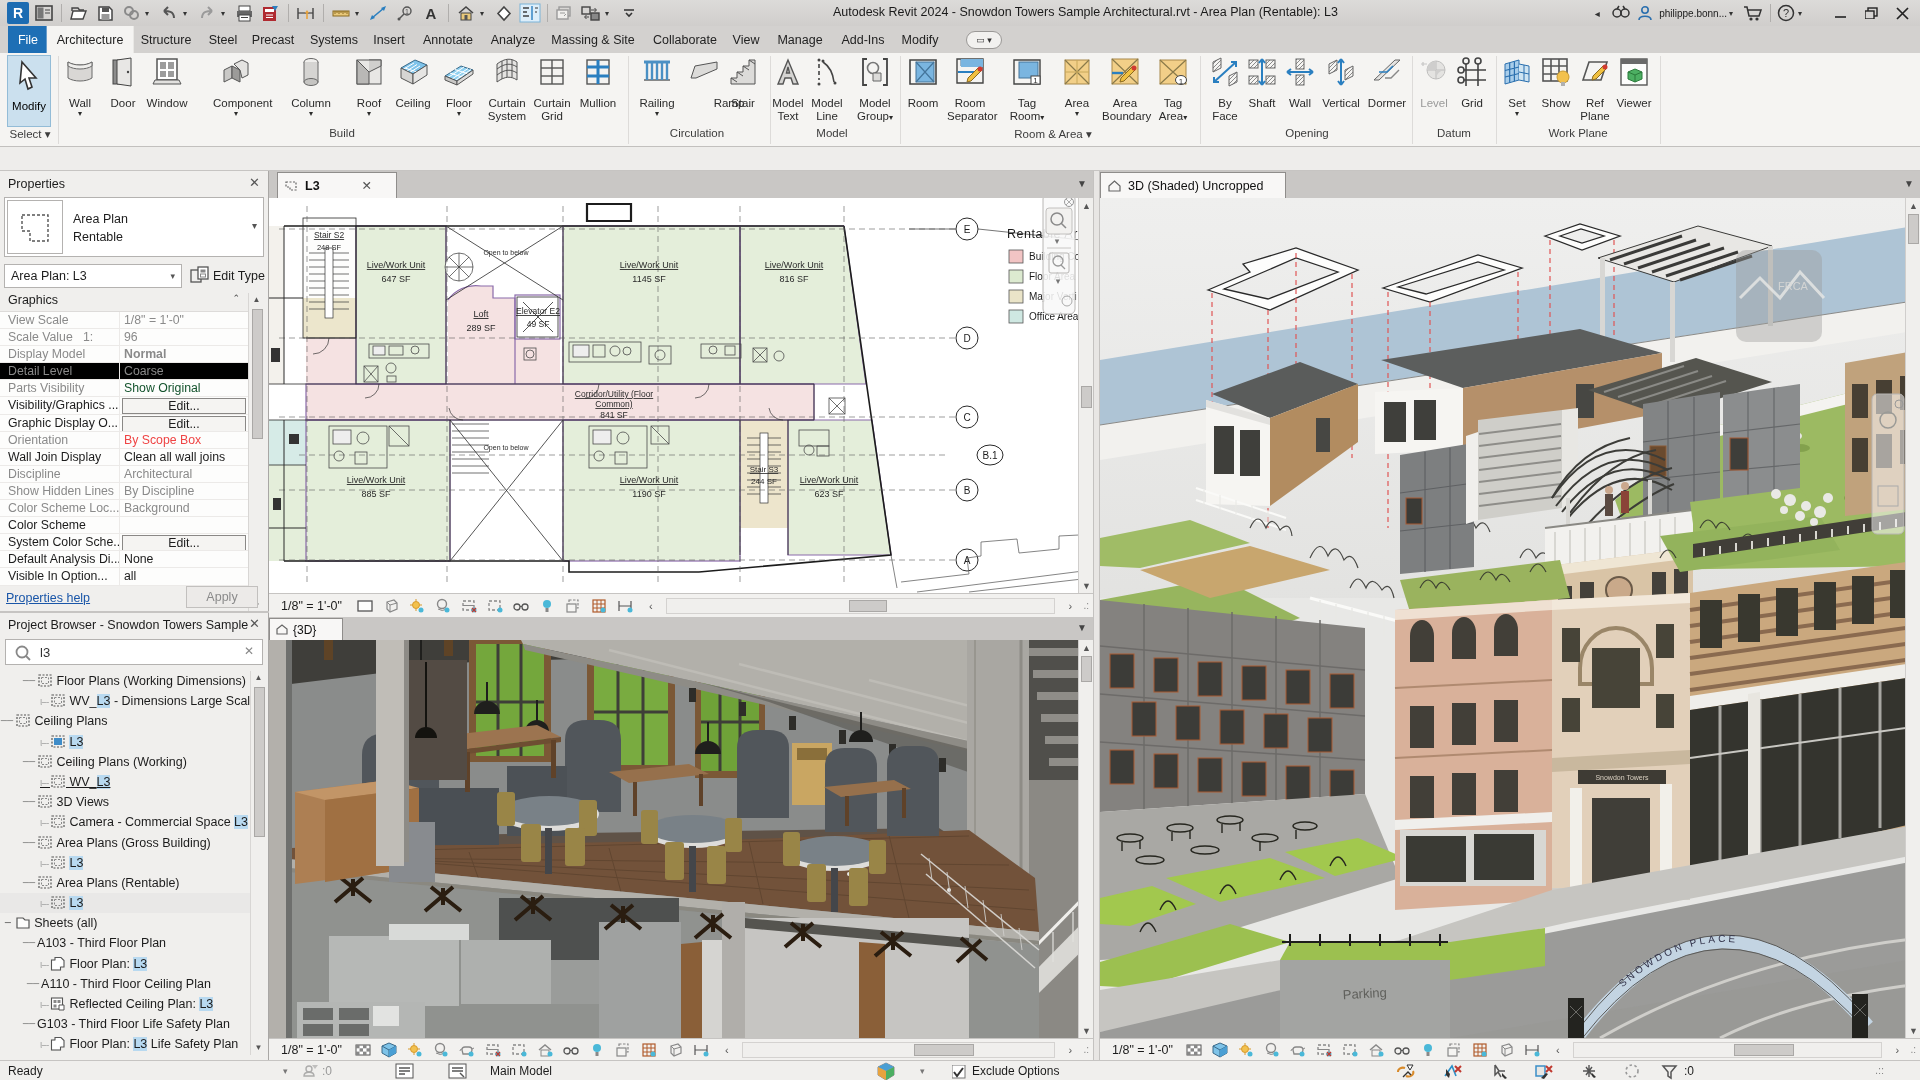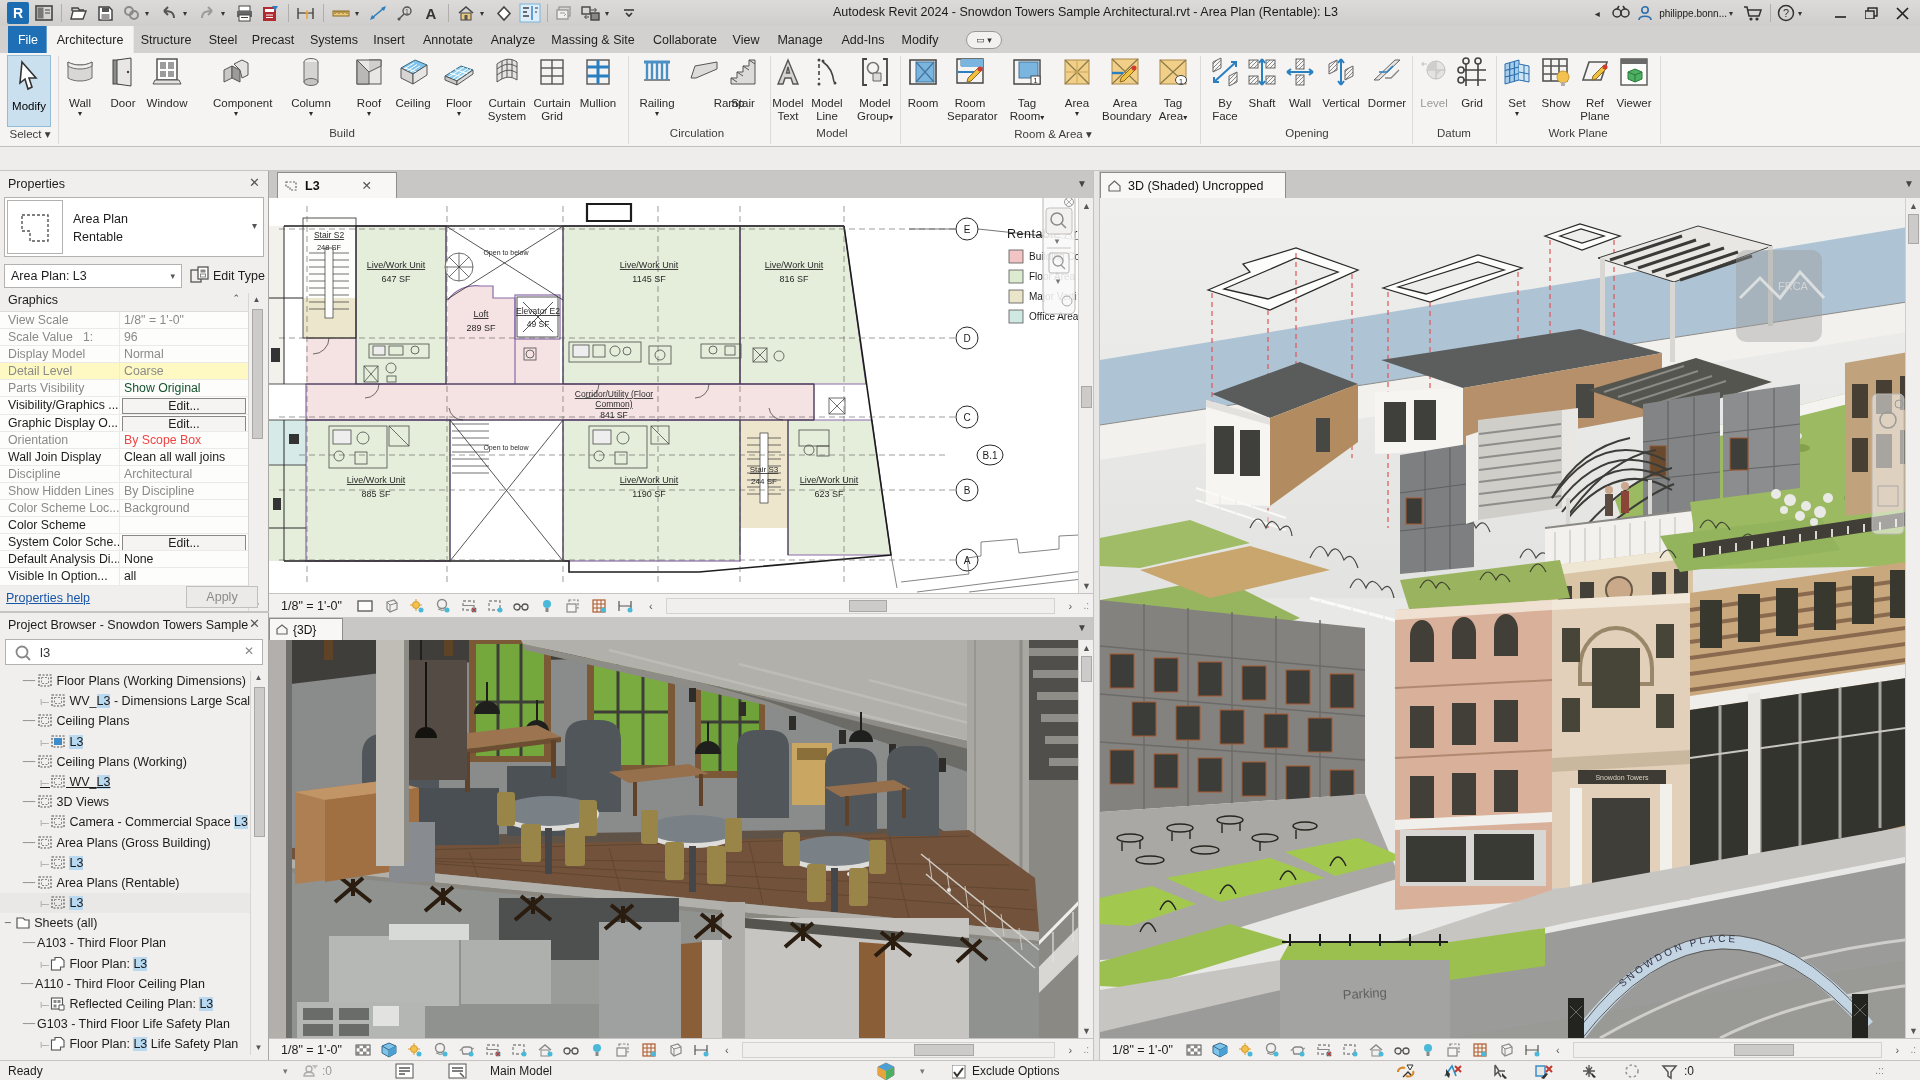--- a/index.html
+++ b/index.html
@@ -561,25 +561,25 @@
           </div>
         </div>
         <div style="display:flex;height:17.1px;border-bottom:1px solid #eceae8;font-size:12.3px;line-height:16px;background:#fdfdfc;">
           <div style="width:120px;padding-left:8px;color:#8a8a8a;border-right:1px solid #eceae8;white-space:nowrap;overflow:hidden;">Scale Value&nbsp;&nbsp;&nbsp;1:</div>
           <div style="flex:1;white-space:nowrap;overflow:hidden;">
             <div style="padding-left:4px;color:#8a8a8a">96</div>
           </div>
         </div>
         <div style="display:flex;height:17.1px;border-bottom:1px solid #eceae8;font-size:12.3px;line-height:16px;background:#fdfdfc;">
           <div style="width:120px;padding-left:8px;color:#8a8a8a;border-right:1px solid #eceae8;white-space:nowrap;overflow:hidden;">Display Model</div>
-          <div style="flex:1;white-space:nowrap;overflow:hidden;">
+          <div style="flex:1;white-space:nowrap;overflow:hidden;font-weight:bold;">
             <div style="padding-left:4px;color:#8a8a8a">Normal</div>
           </div>
         </div>
-        <div style="display:flex;height:17.1px;border-bottom:1px solid #eceae8;font-size:12.3px;line-height:16px;background:#fef9c3;">
+        <div style="display:flex;height:17.1px;border-bottom:1px solid #eceae8;font-size:12.3px;line-height:16px;background:#000000;">
           <div style="width:120px;padding-left:8px;color:#8a8a8a;border-right:1px solid #eceae8;white-space:nowrap;overflow:hidden;">Detail Level</div>
           <div style="flex:1;white-space:nowrap;overflow:hidden;">
             <div style="padding-left:4px;color:#8a8a8a">Coarse</div>
           </div>
         </div>
         <div style="display:flex;height:17.1px;border-bottom:1px solid #eceae8;font-size:12.3px;line-height:16px;background:#fdfdfc;">
           <div style="width:120px;padding-left:8px;color:#8a8a8a;border-right:1px solid #eceae8;white-space:nowrap;overflow:hidden;">Parts Visibility</div>
           <div style="flex:1;white-space:nowrap;overflow:hidden;">
             <div style="padding-left:4px;color:#14532d">Show Original</div>
           </div>
@@ -672,21 +672,21 @@
     </div>
     <div id="tree" class="abs" style="left:0; top:500px; width:250px; height:384px; overflow:hidden; font-size:12.5px; color:#1c1c1c;">
         <div style="height:20.2px; line-height:20px; padding-left:22px; white-space:nowrap; overflow:hidden;"><span style="color:#888; letter-spacing:-1px;">−− </span><svg width="16" height="15" style="vertical-align:-3px">
             <rect x="2" y="2" width="12" height="11" fill="none" stroke="#555" stroke-width="1.2" stroke-dasharray="2 1.5"></rect>
             <rect x="4.5" y="4.5" width="7" height="6" fill="none" stroke="#888" stroke-width="1" stroke-dasharray="2 1.5"></rect>
           </svg>&nbsp;Floor Plans (Working Dimensions)</div>
         <div style="height:20.2px; line-height:20px; padding-left:40px; white-space:nowrap; overflow:hidden;"><span style="color:#aaa; font-size:10px; letter-spacing:-1px;">ι--- </span><svg width="16" height="15" style="vertical-align:-3px">
             <rect x="2" y="2" width="12" height="11" fill="none" stroke="#555" stroke-width="1.2" stroke-dasharray="2 1.5"></rect>
             <rect x="4.5" y="4.5" width="7" height="6" fill="none" stroke="#888" stroke-width="1" stroke-dasharray="2 1.5"></rect>
           </svg>&nbsp;WV_<span style="background:#b8d9f0;">L3</span> - Dimensions Large Scale</div>
-        <div style="height:20.2px; line-height:20px; padding-left:22px; white-space:nowrap; overflow:hidden;"><span style="color:#888; letter-spacing:-1px;">−− </span><svg width="16" height="15" style="vertical-align:-3px">
+        <div style="height:20.2px; line-height:20px; white-space:nowrap; overflow:hidden;"><span style="color:#888; letter-spacing:-1px;">−− </span><svg width="16" height="15" style="vertical-align:-3px">
             <rect x="2" y="2" width="12" height="11" fill="none" stroke="#555" stroke-width="1.2" stroke-dasharray="2 1.5"></rect>
             <rect x="4.5" y="4.5" width="7" height="6" fill="none" stroke="#888" stroke-width="1" stroke-dasharray="2 1.5"></rect>
           </svg>&nbsp;Ceiling Plans</div>
         <div style="height:20.2px; line-height:20px; padding-left:40px; white-space:nowrap; overflow:hidden;"><span style="color:#aaa; font-size:10px; letter-spacing:-1px;">ι--- </span><svg width="16" height="15" style="vertical-align:-3px">
             <rect x="2" y="2" width="12" height="11" fill="none" stroke="#555" stroke-width="1.2" stroke-dasharray="2 1.5"></rect>
             <rect x="4" y="4" width="8" height="7" fill="#3f8cc8"></rect>
           </svg>&nbsp;<span style="background:#b8d9f0;">L3</span></div>
         <div style="height:20.2px; line-height:20px; padding-left:22px; white-space:nowrap; overflow:hidden;"><span style="color:#888; letter-spacing:-1px;">−− </span><svg width="16" height="15" style="vertical-align:-3px">
             <rect x="2" y="2" width="12" height="11" fill="none" stroke="#555" stroke-width="1.2" stroke-dasharray="2 1.5"></rect>
             <rect x="4.5" y="4.5" width="7" height="6" fill="none" stroke="#888" stroke-width="1" stroke-dasharray="2 1.5"></rect>
@@ -720,21 +720,21 @@
             <rect x="4.5" y="4.5" width="7" height="6" fill="none" stroke="#888" stroke-width="1" stroke-dasharray="2 1.5"></rect>
           </svg>&nbsp;<span style="background:#b8d9f0;">L3</span></div>
         <div style="height:20.2px; line-height:20px; padding-left:4px; white-space:nowrap; overflow:hidden;"><span style="color:#666;">−&nbsp;</span><svg width="16" height="15" style="vertical-align:-3px">
             <path d="M2 13 V3 H8 L10 5 H14 V13 Z" fill="#fdfdfc" stroke="#555" stroke-width="1.2"></path>
           </svg>&nbsp;Sheets (all)</div>
         <div style="height:20.2px; line-height:20px; padding-left:22px; white-space:nowrap; overflow:hidden;"><span style="color:#888; letter-spacing:-1px;">−− </span>A103 - Third Floor Plan</div>
         <div style="height:20.2px; line-height:20px; padding-left:40px; white-space:nowrap; overflow:hidden;"><span style="color:#aaa; font-size:10px; letter-spacing:-1px;">ι--- </span><svg width="16" height="15" style="vertical-align:-3px">
             <rect x="1.5" y="4" width="9" height="10" fill="#fff" stroke="#555" stroke-width="1.1"></rect>
             <path d="M5 4 V1.5 H11 L14 4.5 V11 H10.5" fill="#fff" stroke="#555" stroke-width="1.1"></path>
           </svg>&nbsp;Floor Plan: <span style="background:#b8d9f0;">L3</span></div>
-        <div style="height:20.2px; line-height:20px; padding-left:20px; white-space:nowrap; overflow:hidden;"><span style="color:#888; letter-spacing:-1px;">−− </span>A110 - Third Floor Ceiling Plan</div>
+        <div style="height:20.2px; line-height:20px; padding-left:26px; white-space:nowrap; overflow:hidden;"><span style="color:#888; letter-spacing:-1px;">−− </span>A110 - Third Floor Ceiling Plan</div>
         <div style="height:20.2px; line-height:20px; padding-left:40px; white-space:nowrap; overflow:hidden;"><span style="color:#aaa; font-size:10px; letter-spacing:-1px;">ι--- </span><svg width="16" height="15" style="vertical-align:-3px">
             <rect x="1.5" y="2" width="11" height="11" fill="#fff" stroke="#555" stroke-width="1.1"></rect>
             <rect x="3.5" y="4" width="3" height="3" fill="#888"></rect>
             <rect x="7.5" y="4" width="3" height="3" fill="#888"></rect>
             <rect x="3.5" y="8.5" width="3" height="3" fill="#888"></rect>
             <path d="M9 9 h5 v5 h-5 Z" fill="#fff" stroke="#555"></path>
           </svg>&nbsp;Reflected Ceiling Plan: <span style="background:#b8d9f0;">L3</span></div>
         <div style="height:20.2px; line-height:20px; padding-left:22px; white-space:nowrap; overflow:hidden;"><span style="color:#888; letter-spacing:-1px;">−− </span>G103 - Third Floor Life Safety Plan</div>
         <div style="height:20.2px; line-height:20px; padding-left:40px; white-space:nowrap; overflow:hidden;"><span style="color:#aaa; font-size:10px; letter-spacing:-1px;">ι--- </span><svg width="16" height="15" style="vertical-align:-3px">
             <rect x="1.5" y="4" width="9" height="10" fill="#fff" stroke="#555" stroke-width="1.1"></rect>

